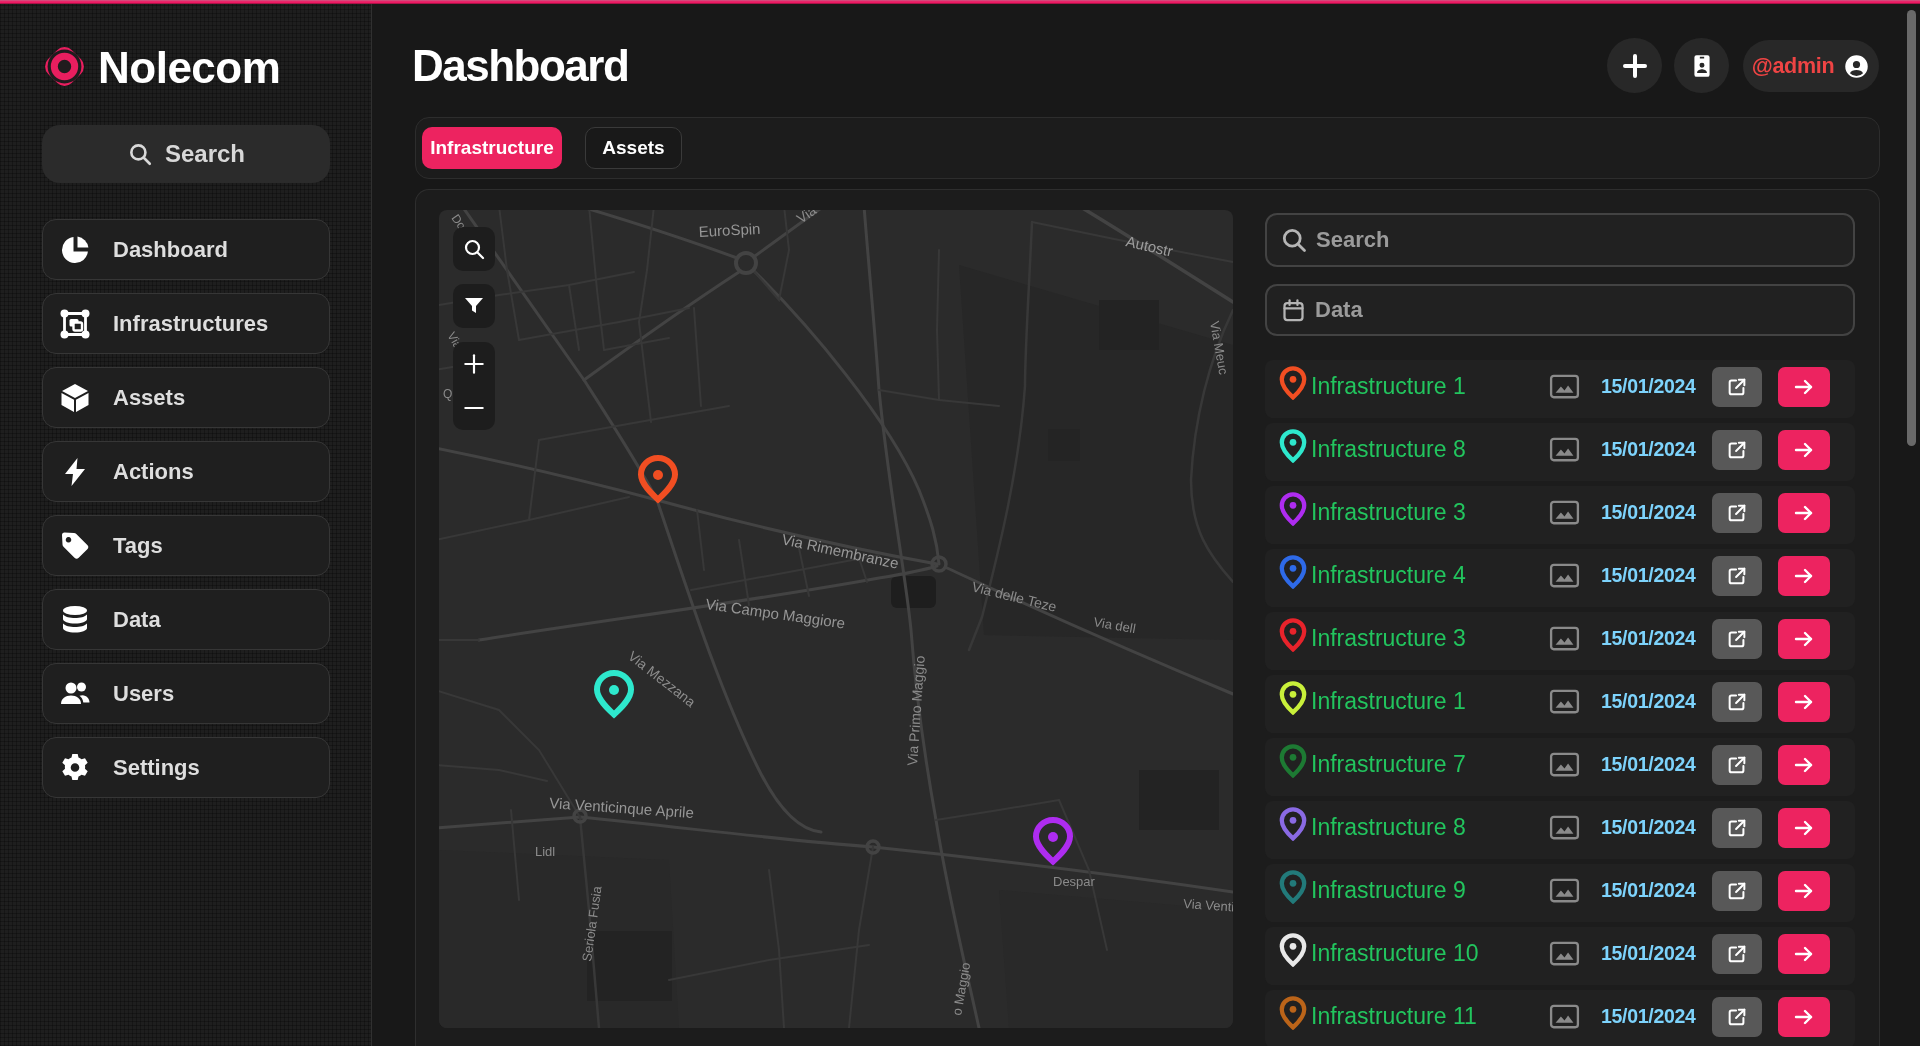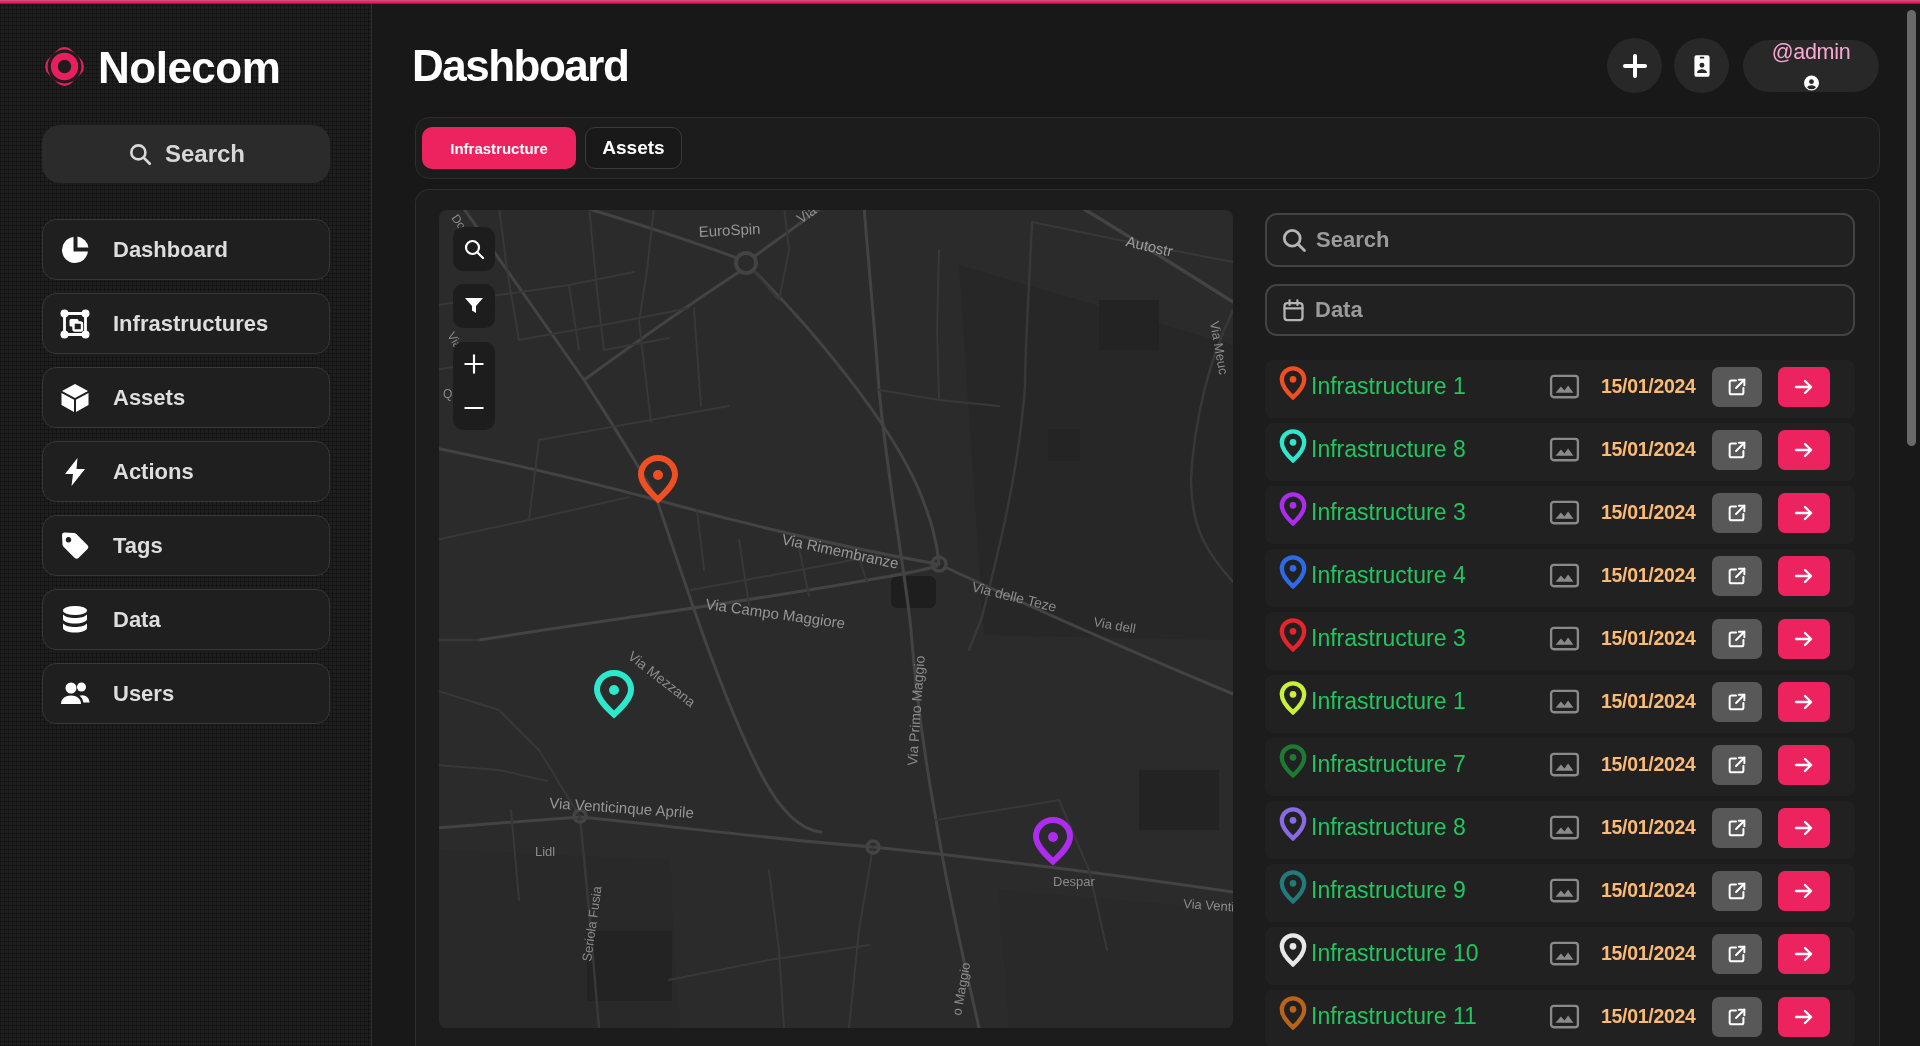--- a/index.html
+++ b/index.html
@@ -25,27 +25,27 @@
     background:#1f1f1f; border:1px solid #363636; display:flex; align-items:center;
     color:#dedede; font-size:22px; font-weight:700; }
   .navbtn .ic { width:32px; height:32px; margin-left:16px; margin-right:22px; flex:none; }
 
   
   #h1 { position:absolute; left:412px; top:41px; font-size:44px; font-weight:700; color:#fff; letter-spacing:-1.5px; }
   .circlebtn { position:absolute; top:38px; width:55px; height:55px; border-radius:50%; background:#282828;
     display:flex; align-items:center; justify-content:center; }
   #adminpill { position:absolute; top:40px; left:1743px; width:136px; height:52px; border-radius:26px;
     background:#282828; display:flex; align-items:center; justify-content:center; gap:9px;
-    color:#f9a8d4; font-size:21.5px; font-weight:400; letter-spacing:-0.3px;flex-direction:column; }
+    color:#ef4444; font-size:21.5px; font-weight:700; letter-spacing:-0.3px; }
 
   
   #tabbar { position:absolute; left:415px; top:117px; width:1465px; height:62px; border-radius:14px;
     background:#1c1c1c; border:1px solid #2d2d2d; }
-  #tab1 { position:absolute; left:6px; top:9px; width:154px; height:42px; border-radius:10px;
-    background:#ed2360; color:#fff; font-size:15px; font-weight:700;
+  #tab1 { position:absolute; left:6px; top:9px; width:140px; height:42px; border-radius:10px;
+    background:#ed2360; color:#fff; font-size:19px; font-weight:700;
     display:flex; align-items:center; justify-content:center; }
   #tab2 { position:absolute; left:169px; top:9px; width:97px; height:42px; border-radius:10px;
     background:#191919; border:1px solid #3a3a3a; color:#fff; font-size:19px; font-weight:700;
     display:flex; align-items:center; justify-content:center; }
 
   
   #card { position:absolute; left:415px; top:189px; width:1465px; height:857px;
     border-radius:14px 14px 0 0; background:#1c1c1c; border:1px solid #2e2e2e; border-bottom:none; }
 
   
@@ -56,21 +56,21 @@
 
   
   #rpanel { position:absolute; left:849px; top:0; width:590px; height:857px; }
   .inputbox { position:absolute; left:0; width:590px; border-radius:12px; background:#212121;
     border:2px solid #434343; display:flex; align-items:center; color:#9b9b9b; font-size:22px; font-weight:700; }
   .row { position:absolute; left:0; width:590px; height:58px; border-radius:8px; background:#212121;
     display:flex; align-items:center; padding-bottom:5px; }
   .row .pin { width:28px; height:34px; margin-left:14px; margin-bottom:8px; flex:none; }
   .row .nm { margin-left:4px; color:#22c55e; font-size:23px; font-weight:400; width:238px; }
   .row .imgic { width:31px; height:25px; flex:none; }
-  .row .dt { margin-left:21px; color:#fdba74; font-size:19.5px; font-weight:700; width:89px; letter-spacing:-0.3px; }
+  .row .dt { margin-left:21px; color:#7dd3fc; font-size:19.5px; font-weight:700; width:89px; letter-spacing:-0.3px; }
   .row .editbtn { margin-left:22px; width:50px; height:40px; border-radius:7px; background:#585858;
     display:flex; align-items:center; justify-content:center; flex:none; }
   .row .gobtn { margin-left:16px; width:52px; height:40px; border-radius:7px; background:#ed2360;
     display:flex; align-items:center; justify-content:center; flex:none; }
 
   
   #sbar { position:absolute; left:1907px; top:10px; width:9px; height:436px; border-radius:5px; background:#696969; }
 </style>
 </head>
 <body>
@@ -138,20 +138,26 @@
       <span>Data</span>
     </div>
     <div class="navbtn" style="top:659px">
       <svg class="ic" viewBox="0 0 32 32" fill="#fff">
         <circle cx="12" cy="10" r="5.5"></circle>
         <path d="M2 26 c0-5.5 4.5-8.5 10-8.5 s10 3 10 8.5 Z"></path>
         <circle cx="22.5" cy="9" r="4.5"></circle>
         <path d="M23.5 17.2 c4 0.4 7 3 7 7.3 l-6.2 0 c-0.3-3-1.8-5.3-3.8-6.8 Z"></path>
       </svg>
       <span>Users</span>
+    </div>
+    <div class="navbtn" style="top:733px">
+      <svg class="ic" viewBox="0 0 32 32">
+        <path fill="#fff" d="M13.3 2 h5.4 l0.8 3.6 a11 11 0 0 1 3 1.7 l3.5-1.1 2.7 4.6 -2.7 2.5 a11 11 0 0 1 0 3.4 l2.7 2.5 -2.7 4.6 -3.5-1.1 a11 11 0 0 1-3 1.7 L18.7 28 h-5.4 l-0.8-3.6 a11 11 0 0 1-3-1.7 L6 23.8 3.3 19.2 6 16.7 a11 11 0 0 1 0-3.4 L3.3 10.8 6 6.2 l3.5 1.1 a11 11 0 0 1 3-1.7 Z M16 11.2 a4.3 4.3 0 1 0 0 8.6 a4.3 4.3 0 0 0 0-8.6 Z"></path>
+      </svg>
+      <span>Settings</span>
     </div>
   </div>
 
 <div id="h1">Dashboard</div>
 
 <div class="circlebtn" id="plusbtn" style="left:1607px;">
   <svg width="30" height="30" viewBox="0 0 24 24" fill="none" stroke="#fff" stroke-width="3.2" stroke-linecap="round">
     <line x1="12" y1="4" x2="12" y2="20"></line>
       <line x1="4" y1="12" x2="20" y2="12"></line>
   </svg>

